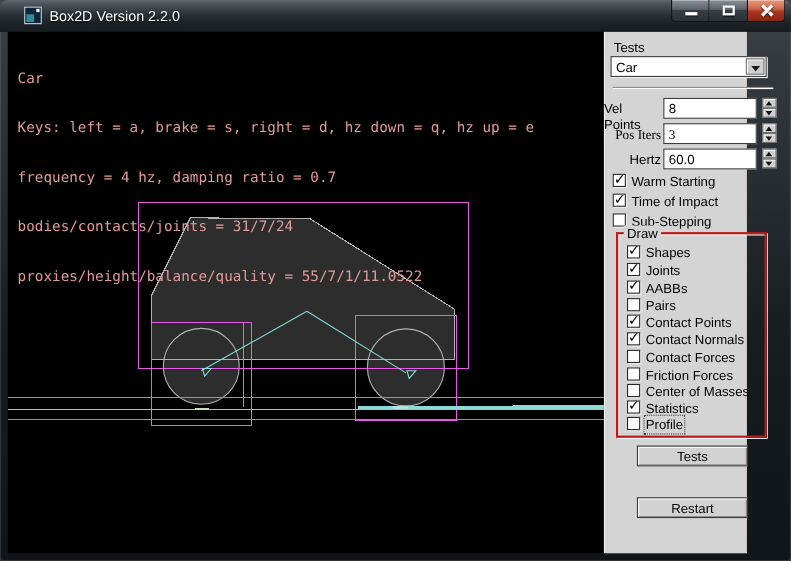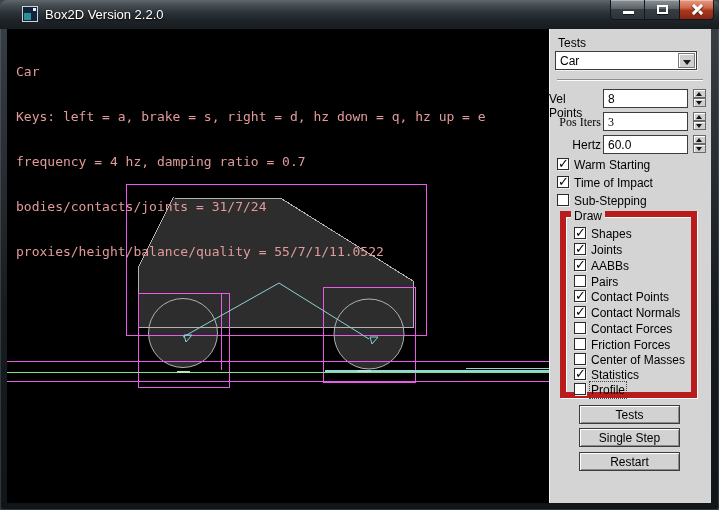--- a/index.html
+++ b/index.html
@@ -21,41 +21,41 @@
   .glyph-close{position:absolute;left:11px;top:3px;width:13px;height:13px;}
   .glyph-close::before,.glyph-close::after{content:"";position:absolute;left:0;top:5px;width:13px;height:3px;background:#fff;box-shadow:0 1px 1px rgba(0,0,0,.5);}
   .glyph-close::before{transform:rotate(45deg);}
   .glyph-close::after{transform:rotate(-45deg);}
   
   .client{position:absolute;left:7px;top:29px;width:704px;height:474px;display:flex;}
   .canvas{position:relative;width:542px;height:474px;background:#000;overflow:hidden;}
   .hud{position:absolute;left:9px;top:5px;font-family:"DejaVu Sans Mono",monospace;font-size:13px;line-height:15px;color:#e39a9a;white-space:pre;}
   .scene{position:absolute;left:0;top:0;}
   
-  .panel{position:relative;width:162px;height:474px;background:#d4d4d4;box-shadow:inset 1px 0 0 #f2f2f2;font-size:12px;color:#000;}
+  .panel{position:relative;width:130px;height:474px;background:#d4d4d4;box-shadow:inset 1px 0 0 #f2f2f2;font-size:12px;color:#000;}
   .lbl{position:absolute;white-space:nowrap;}
   .combo{position:absolute;left:6px;top:22px;width:142px;height:19px;background:#fff;border:1px solid #3c3c3c;box-shadow:1px 1px 0 #efefef;}
   .combo .val{position:absolute;left:4px;top:2px;font-size:12px;}
   .combo .drop{position:absolute;right:1px;top:1px;width:17px;height:15px;background:#cfcfcf;border:1px solid #7a7a7a;box-shadow:inset 1px 1px 0 #fff;}
   .combo .drop .arr{position:absolute;left:4px;top:6px;width:0;height:0;border-left:4px solid transparent;border-right:4px solid transparent;border-top:5px solid #1a1a1a;}
   .sep{position:absolute;left:8px;top:50px;width:146px;height:2px;border-top:1px solid #8f8f8f;border-bottom:1px solid #fbfbfb;}
   .step-row{position:absolute;left:0;width:162px;height:19px;}
   .step-row .slbl{position:absolute;right:110px;top:3px;}
   .step-row .sval{position:absolute;left:54px;top:0;width:85px;height:19px;background:#fff;border:1px solid #3c3c3c;padding:2px 0 0 4px;font-size:12px;}
   .spinner{position:absolute;left:144px;top:0;width:13px;height:19px;}
   .spin{position:absolute;left:0;width:13px;height:9px;background:#cfcfcf;border:1px solid #6a6a6a;box-shadow:inset 1px 1px 0 #fff;}
   .spin.up{top:0;} .spin.dn{top:9px;}
   .spin .t-up{position:absolute;left:2px;top:2px;width:0;height:0;border-left:3px solid transparent;border-right:3px solid transparent;border-bottom:4px solid #111;}
   .spin .t-dn{position:absolute;left:2px;top:2px;width:0;height:0;border-left:3px solid transparent;border-right:3px solid transparent;border-top:4px solid #111;}
   .chk-row{position:absolute;height:14px;cursor:default;white-space:nowrap;}
   .box{position:absolute;left:0;top:0;width:12px;height:12px;background:#fff;border:1px solid #2a2a2a;box-shadow:1px 1px 0 #efefef;}
   .box.checked::after{content:"\2713";position:absolute;left:0px;top:-3px;font-family:"DejaVu Sans",sans-serif;font-size:13px;font-weight:700;color:#000;}
   .chk-row .clbl{position:absolute;left:17px;top:0;}
   .clbl.focused{outline:1px dotted #444;outline-offset:1px;}
-  .group{position:absolute;left:11px;top:182px;width:137px;height:187px;border:6px solid #b91c1c;box-shadow:inset 1px 1px 0 #fbfbfb,1px 1px 0 #fbfbfb;}
+  .group{position:absolute;left:11px;top:182px;width:137px;height:187px;border:2px solid #b91c1c;box-shadow:inset 1px 1px 0 #fbfbfb,1px 1px 0 #fbfbfb;}
   .legend{position:absolute;left:5px;top:-8px;background:#d4d4d4;padding:0 3px;}
   .btn{position:absolute;left:30px;width:101px;height:19px;background:#d2d2d2;border:1px solid #3c3c3c;box-shadow:inset 1px 1px 0 #fff,inset -1px -1px 0 #8a8a8a;text-align:center;padding-top:2px;font-size:12px;cursor:default;}
 </style>
 </head>
 <body>
 
 <div class="window">
   <div class="titlebar">
     <span class="app-icon">
         <span class="teal"></span>
@@ -218,17 +218,16 @@
           <span class="box checked"></span>
           <span class="clbl">Statistics</span>
         </div>
         <div class="chk-row" style="left:8px;top:166px;">
           <span class="box"></span>
           <span class="clbl focused">Profile</span>
         </div>
       </div>
 
       <div class="btn" style="top:376px;">Tests</div>
-      <div class="btn" style="top:399px;">Single Step</div>
       <div class="btn" style="top:423px;">Restart</div>
     </div>
   </div>
 </div>
 
 </body></html>

